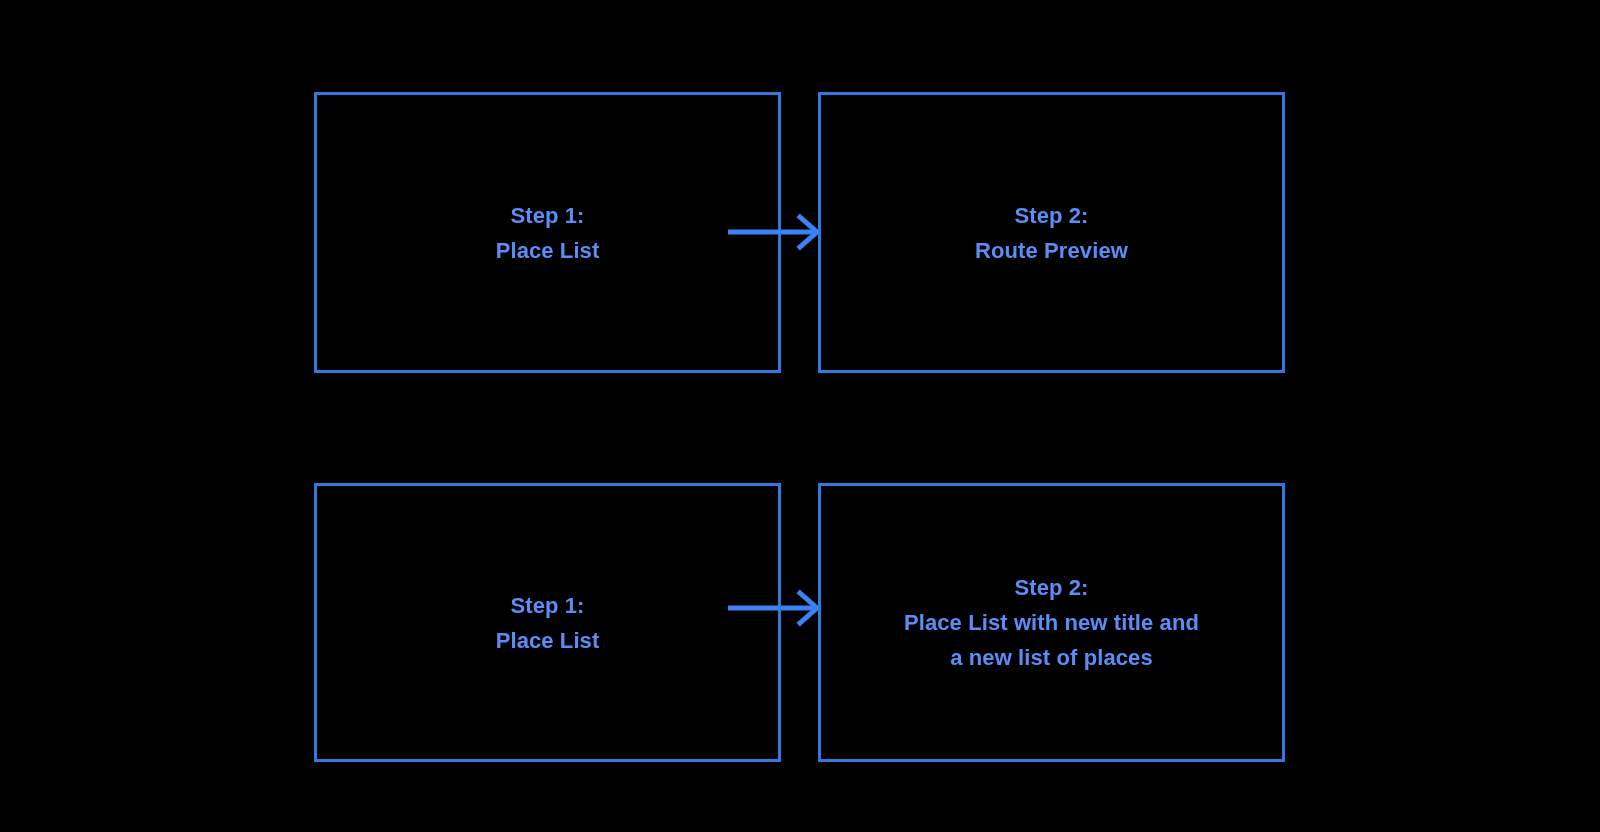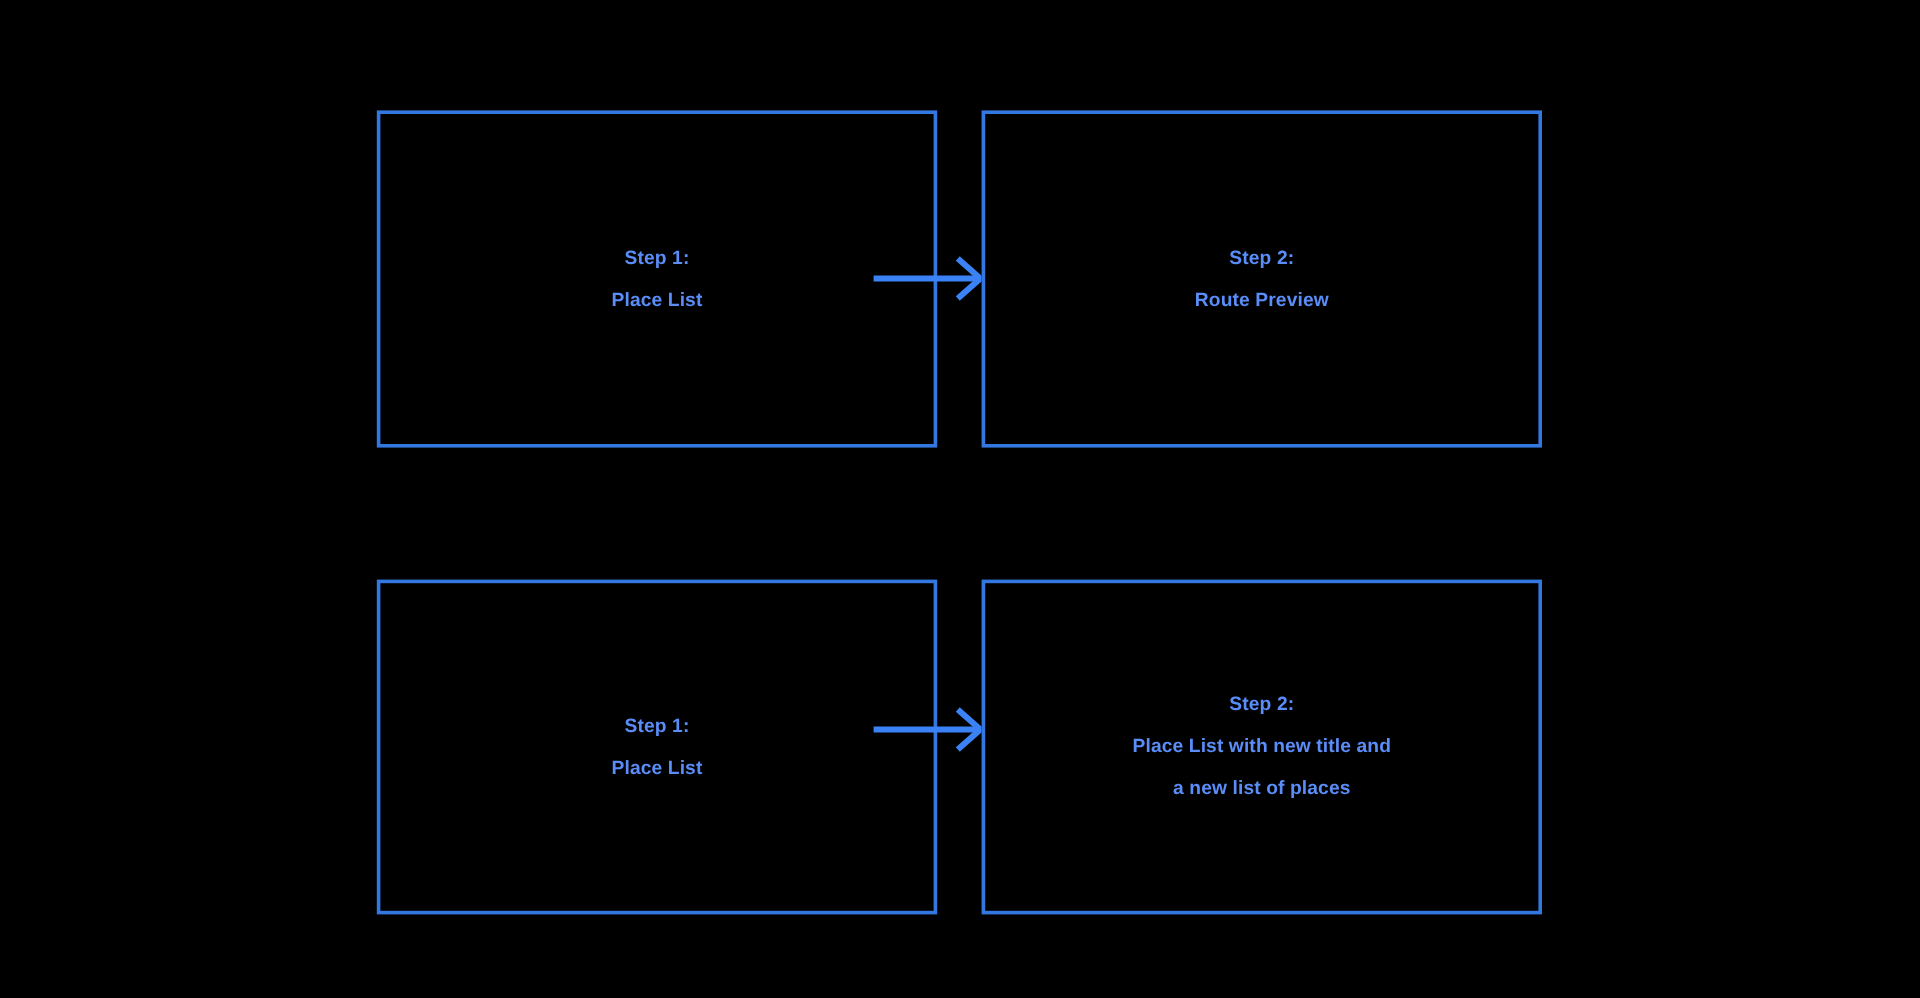--- a/index.html
+++ b/index.html
@@ -57,21 +57,21 @@
     width: 467px;
     justify-content: center;
   }
 
   #flow-row-0 .step-box { top: 0; height: 281px; }
   #flow-row-1 .step-box { top: 0; height: 279px; }
 
   .step-box-label {
     color: #5A8DF8;
     font-family: "Liberation Sans", sans-serif;
-    font-size: 16px;
+    font-size: 22px;
     font-weight: bold;
     line-height: 35px;
     letter-spacing: 0.1px;
     white-space: pre-line;
     padding: 0 12px;
     user-select: none;
   }
 
   
   .flow-connector {

